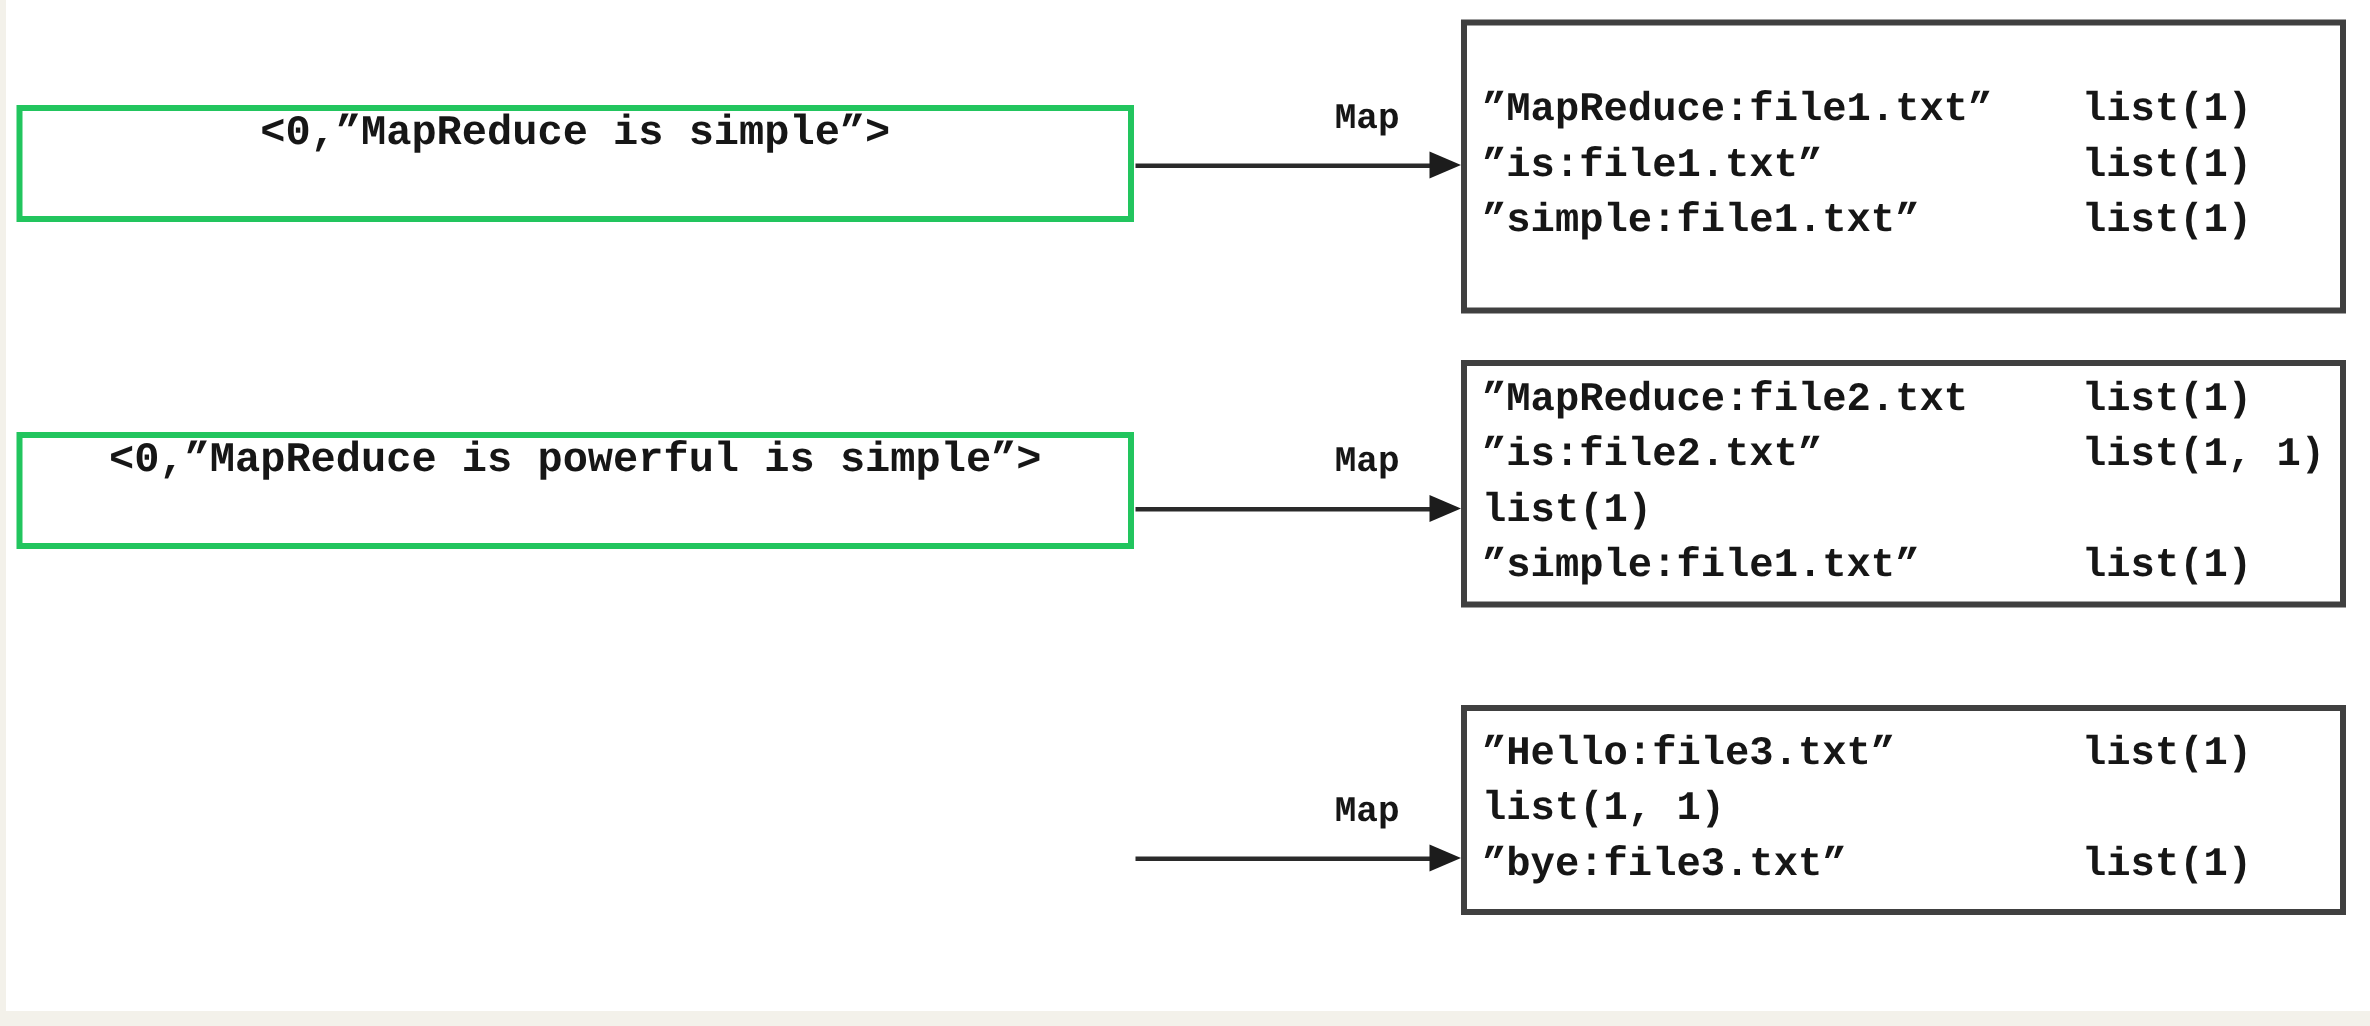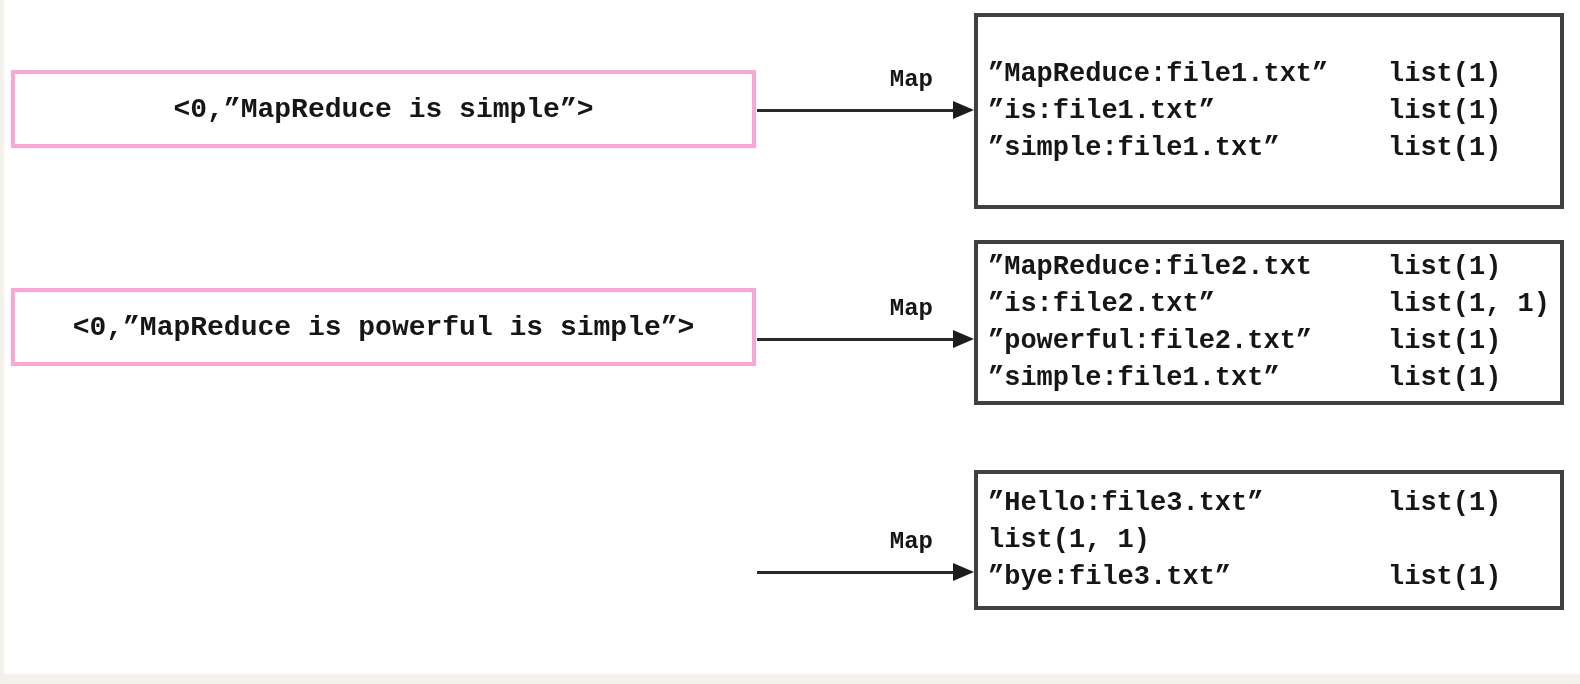--- a/index.html
+++ b/index.html
@@ -15,25 +15,24 @@
   }
   .edge-strip { position: absolute; background: #f3f1ea; }
   .edge-left   { left: 0; top: 0; width: 4px; height: 684px; }
   .edge-bottom { left: 0; top: 674px; width: 1580px; height: 10px; }
 
   .in-box {
     position: absolute;
     left: 11px;
     width: 745px;
     height: 78px;
-    border: 4px solid #f9a8d4;
+    border: 4px solid #22c55e;
     box-sizing: border-box;
     background: #ffffff;
     display: flex;
-    align-items: center;
     justify-content: center;
     font-size: 28px;
     white-space: pre;
   }
   .in-box-1 { top: 70px; }
   .in-box-2 { top: 288px; }
   .in-box-3 { top: 532px; }
 
   .out-box {
     position: absolute;
@@ -126,21 +125,20 @@
   <div class="out-box out-box-2">
     <div class="out-line">
       <span class="out-key">”MapReduce:file2.txt</span>
       <span class="out-val">list(1)</span>
     </div>
     <div class="out-line">
       <span class="out-key">”is:file2.txt”</span>
       <span class="out-val">list(1, 1)</span>
     </div>
     <div class="out-line">
-      <span class="out-key">”powerful:file2.txt”</span>
       <span class="out-val">list(1)</span>
     </div>
     <div class="out-line">
       <span class="out-key">”simple:file1.txt”</span>
       <span class="out-val">list(1)</span>
     </div>
   </div>
 
   <div class="map-label map-label-3">Map</div>
   <div class="arrow-line arrow-line-3"></div>

